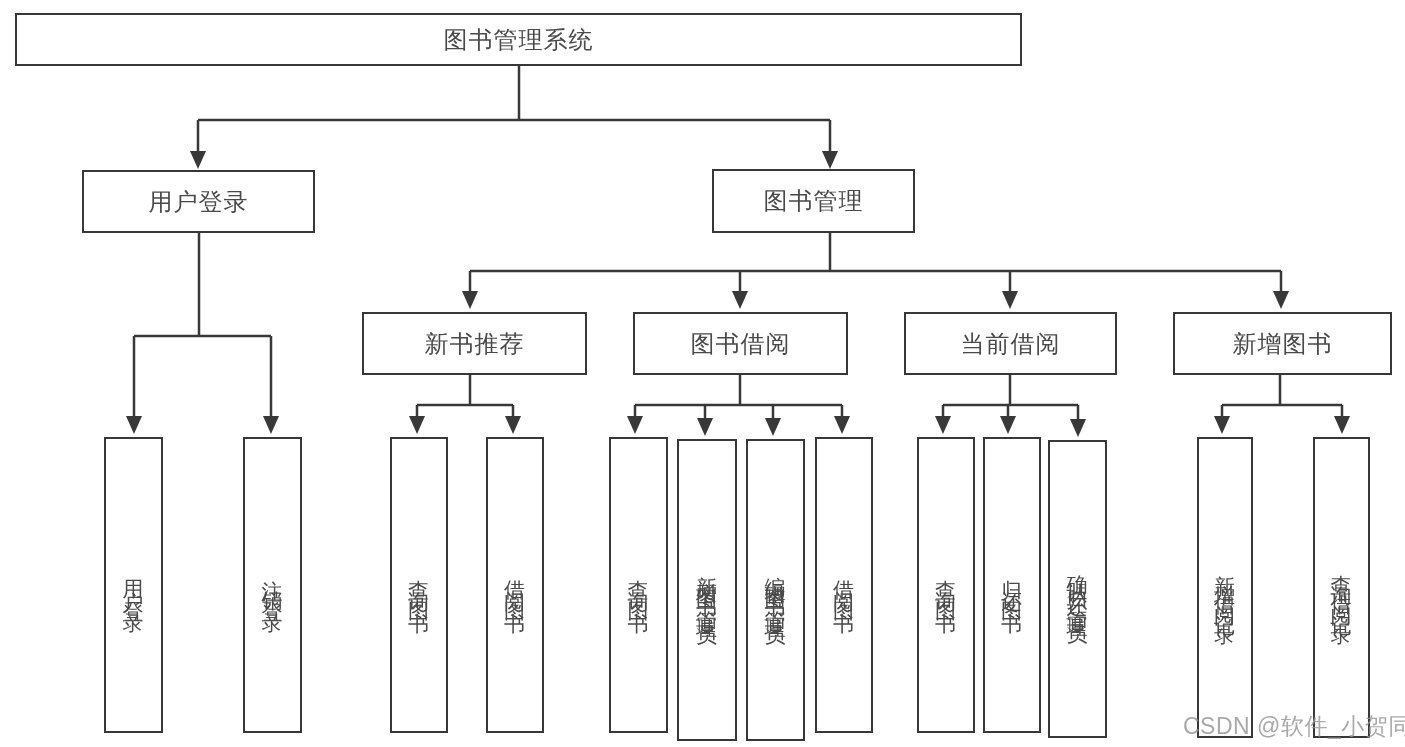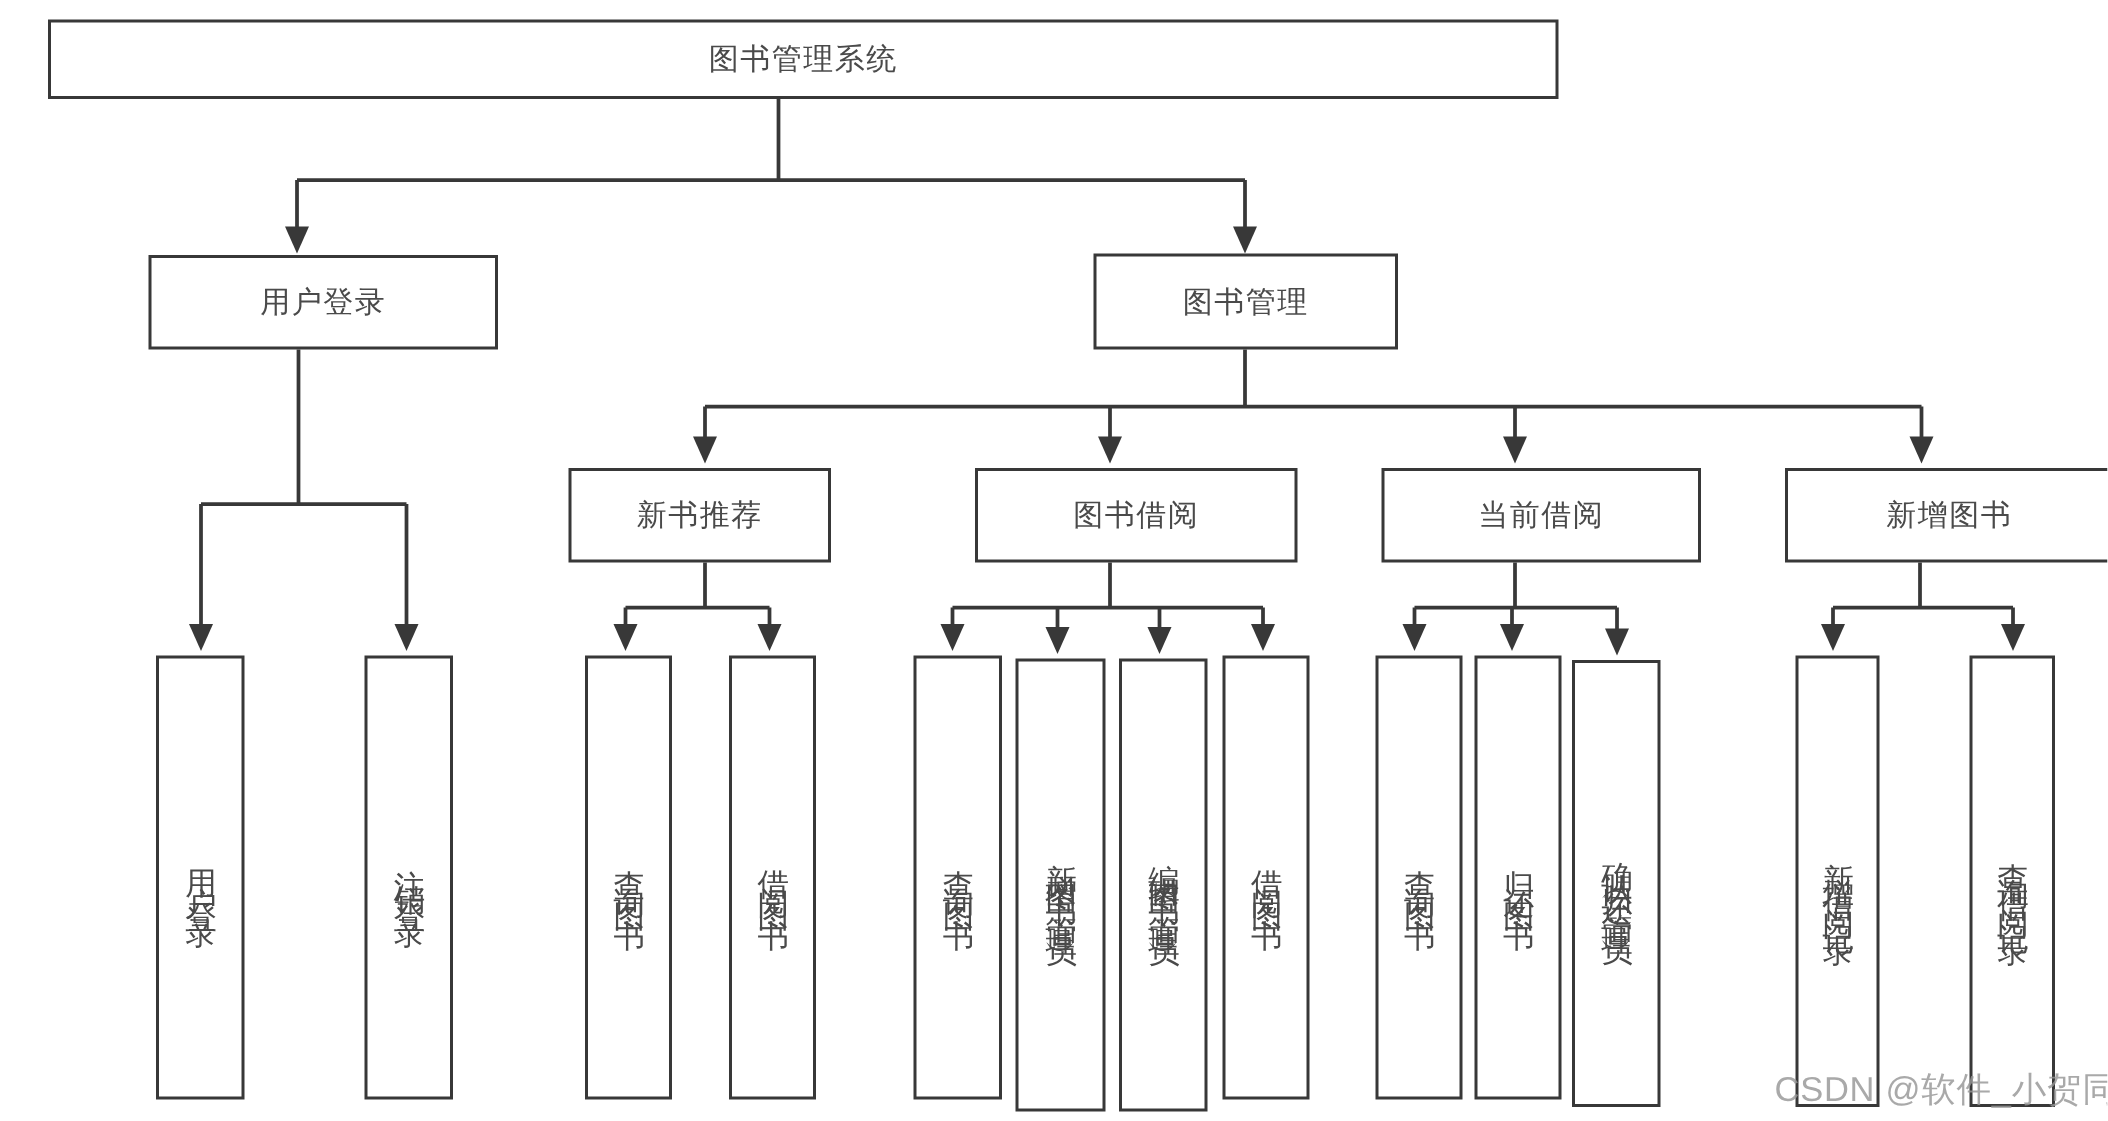--- a/index.html
+++ b/index.html
@@ -28,24 +28,23 @@
     background: #ffffff;
     border: 2.5px solid #383838;
     box-sizing: border-box;
     display: flex;
     align-items: center;
     justify-content: center;
     color: #4a4a4a;
     z-index: 2;
   }
   .hbox {
-    font-size: 20px;
+    font-size: 24px;
     letter-spacing: 1px;
     white-space: nowrap;
-    margin-left: 17px;
   }
   .vbox span {
     writing-mode: vertical-rl;
     text-orientation: mixed;
     font-size: 21px;
     letter-spacing: 11px;
     line-height: 1;
     color: #4a4a4a;
   }
   .vbox.dense span {
@@ -116,21 +115,21 @@
       <polygon points="1214,416 1230,416 1222,434"></polygon>
       <polygon points="1334,416 1350,416 1342,434"></polygon>
     </g>
   </svg>
 
   <div class="node hbox" style="left:15px; top:13px; width:1007px; height:53px;">图书管理系统</div>
 
   <div class="node hbox" style="left:82px; top:170px; width:233px; height:63px;">用户登录</div>
   <div class="node hbox" style="left:712px; top:169px; width:203px; height:64px;">图书管理</div>
 
-  <div class="node hbox" style="left:362px; top:312px; width:175px; height:63px;">新书推荐</div>
+  <div class="node hbox" style="left:362px; top:312px; width:225px; height:63px;">新书推荐</div>
   <div class="node hbox" style="left:633px; top:312px; width:215px; height:63px;">图书借阅</div>
   <div class="node hbox" style="left:904px; top:312px; width:213px; height:63px;">当前借阅</div>
   <div class="node hbox" style="left:1173px; top:312px; width:219px; height:63px;">新增图书</div>
 
   <div class="node vbox" style="left:104px; top:437px; width:59px; height:296px;">
     <span>用户登录</span>
   </div>
   <div class="node vbox" style="left:243px; top:437px; width:59px; height:296px;">
     <span>注销登录</span>
   </div>

